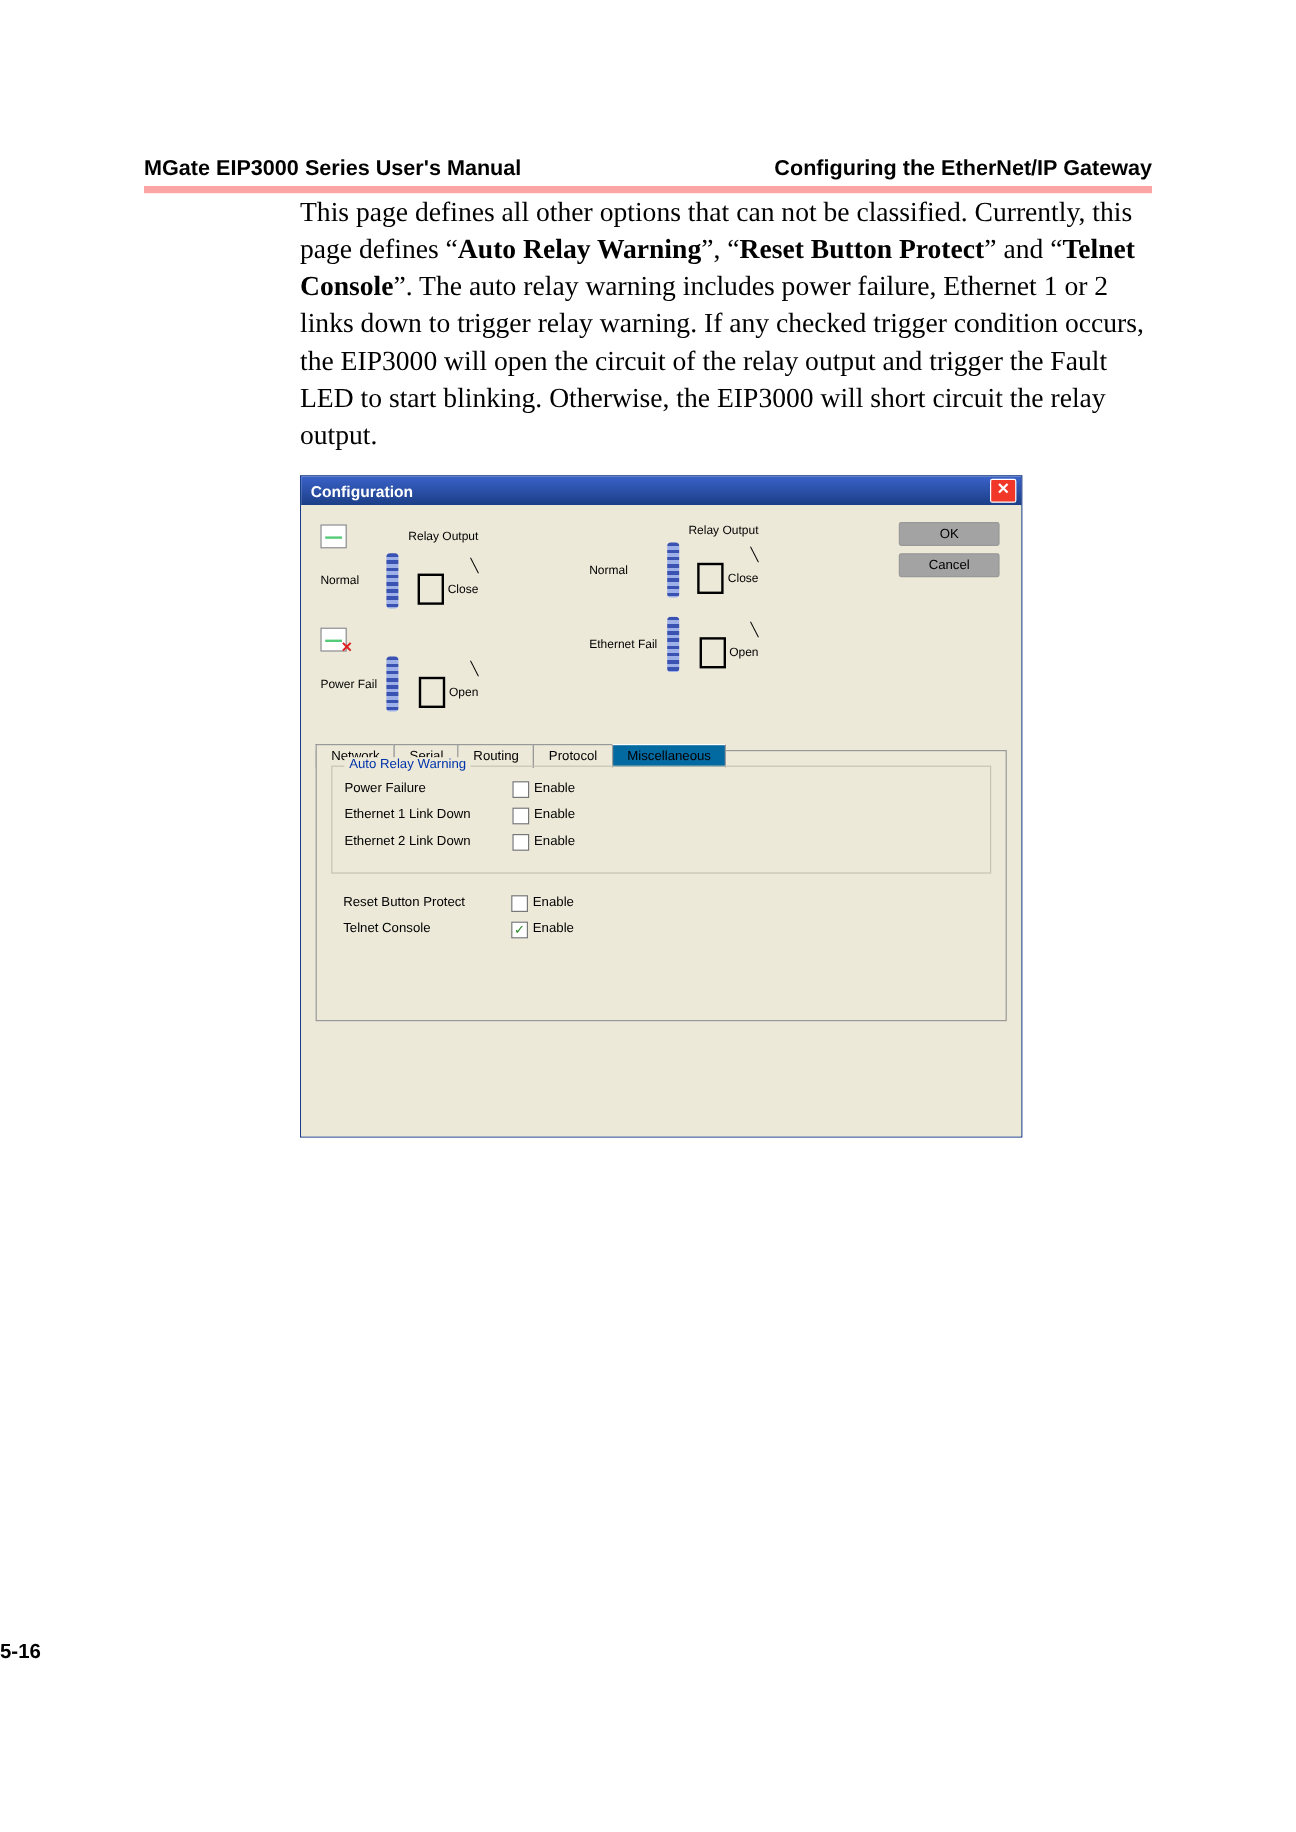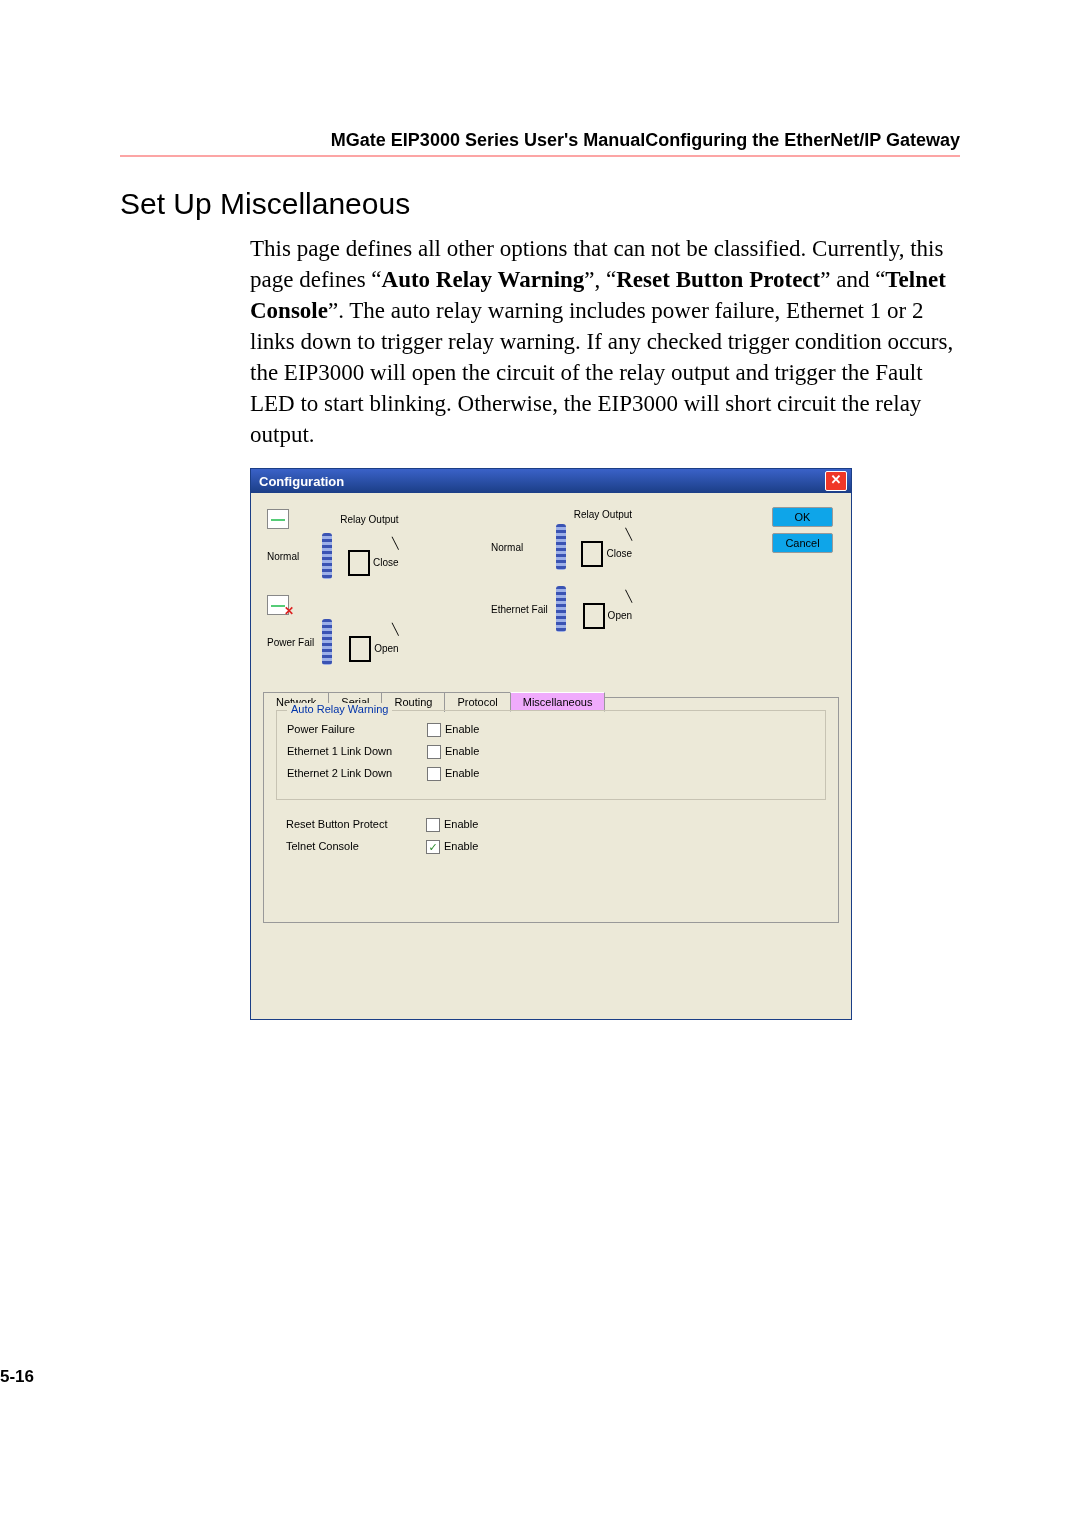--- a/index.html
+++ b/index.html
@@ -1,36 +1,36 @@
 <!DOCTYPE html>
 <html><head>
 <meta charset="utf-8">
 <style>
   html,body{margin:0;padding:0;background:#fff;font-family:"Times New Roman",Times,serif;color:#000}
   .page{width:1080px;height:1527px;margin:0 auto;position:relative;box-sizing:border-box;padding:130px 120px 0 120px}
-  .hdr{display:flex;justify-content:flex-end;border-bottom:2px solid #fca5a5;padding-bottom:4px;font-family:Arial,Helvetica,sans-serif;font-size:18px;font-weight:700}
+  .hdr{display:flex;justify-content:space-between;border-bottom:6px solid #fca5a5;padding-bottom:4px;font-family:Arial,Helvetica,sans-serif;font-size:18px;font-weight:700}
   .section-h{font-family:Arial,Helvetica,sans-serif;font-weight:400;font-size:30px;margin:30px 0 12px 0}
   .body-para{font-size:23px;line-height:1.35;margin:0;padding-left:130px}
   .pgnum{position:absolute;bottom:140px;left:0;right:0;font-family:Arial,Helvetica,sans-serif;font-weight:700;font-size:17px}
   .dlg{position:relative;width:600px;margin:18px 0 0 130px;font-family:Tahoma,Arial,sans-serif;font-size:11px;color:#000;border:1px solid #1b3e86}
   .titlebar{height:24px;background:linear-gradient(180deg,#3a62c8 0%,#1b3e86 100%);color:#fff;font-weight:700;font-size:13px;display:flex;align-items:center;padding:0 4px 0 8px}
   .closebtn{margin-left:auto;width:20px;height:18px;background:#f03728;border:1px solid #fff;color:#fff;text-align:center;line-height:16px;font-weight:700;border-radius:2px}
   .dlgbody{background:#ece9d8;padding:10px 12px 16px 12px;min-height:500px}
   .topbuttons{position:absolute;right:18px;top:38px;display:flex;flex-direction:column;gap:6px}
-  .topbuttons button{width:61px;height:20px;font-size:11px;background:#0ea5e9;border:1px solid #999;border-radius:2px}
+  .topbuttons button{width:84px;height:20px;font-size:11px;background:#a3a3a3;border:1px solid #999;border-radius:2px}
   .diagram{display:flex;gap:4px;margin-bottom:10px;margin-top:4px}
   .dcol{width:220px}
   .relay-icon{display:inline-block;width:20px;height:18px;border:1px solid #888;background:#fff;position:relative;vertical-align:middle}
   .relay-icon::after{content:"";position:absolute;left:3px;top:9px;width:14px;height:2px;background:#5c7;}
   .relay-icon.off::before{content:"✕";position:absolute;right:-6px;bottom:-4px;color:#d22;font-size:12px;font-weight:700}
   .cyl{display:inline-block;width:10px;height:46px;background:repeating-linear-gradient(180deg,#3a53b3 0 3px,#9db0e8 3px 6px);border-radius:3px;vertical-align:middle}
   .rbox{display:inline-block;width:18px;height:22px;border:2px solid #000;vertical-align:middle}
   .tabs{display:flex;font-size:11px}
   .tab{padding:3px 12px;border:1px solid #999;border-bottom:none;background:#ece9d8;position:relative;top:15px;margin-right:-1px}
-  .tab.sel{background:#f0abfc;border-bottom:1px solid #ece9d8;font-weight:400}
+  .tab.sel{background:#0369a1;border-bottom:1px solid #ece9d8;font-weight:400}
   .tabpanel{border:1px solid #999;background:#ece9d8;padding:12px 12px 60px 12px}
   .group{border:1px solid #c7c3b3;margin-bottom:8px;padding:0 10px 10px 10px;position:relative}
   .group-title{position:relative;top:-8px;display:inline-block;background:#ece9d8;padding:0 4px;color:#0033aa;font-size:11px}
   .frow{display:flex;align-items:flex-start;height:22px}
   .frow .flabel{width:140px;font-size:11px}
   .chk{width:12px;height:12px;border:1px solid #777;display:inline-flex;align-items:center;justify-content:center;margin-right:4px;background:#fff}
   .chk.on::after{content:"✓";color:#2a8a2a;font-size:11px;line-height:1}
   .enable-lbl{font-size:11px}
   .diagram table{border-collapse:collapse}
   .diagram td{padding:2px 4px;vertical-align:middle}
@@ -40,21 +40,20 @@
 </style>
 </head>
 <body>
 
 <div class="page">
   <div class="hdr">
     <span>MGate EIP3000 Series User's Manual</span>
     <span>Configuring the EtherNet/IP Gateway</span>
   </div>
 
-  <h2 class="section-h">Set Up Miscellaneous</h2>
 
   <p class="body-para">
     <span>This page defines all other options that can not be classified. Currently, this page defines “</span><b>Auto Relay Warning</b><span>”, “</span><b>Reset Button Protect</b><span>” and “</span><b>Telnet Console</b><span>”. The auto relay warning includes power failure, Ethernet 1 or 2 links down to trigger relay warning. If any checked trigger condition occurs, the EIP3000 will open the circuit of the relay output and trigger the Fault LED to start blinking. Otherwise, the EIP3000 will short circuit the relay output.</span>
   </p>
 
   <div class="dlg">
     <div class="titlebar">
       <span>Configuration</span>
       <span class="closebtn">✕</span>
     </div>

